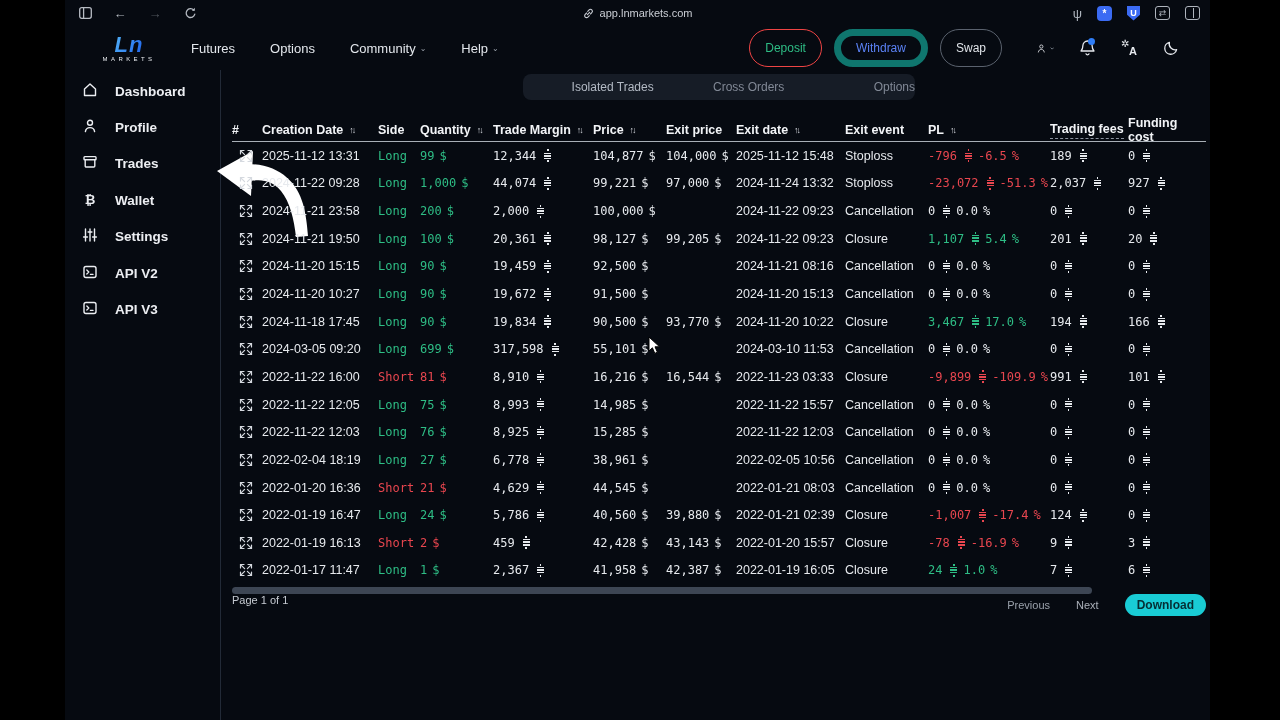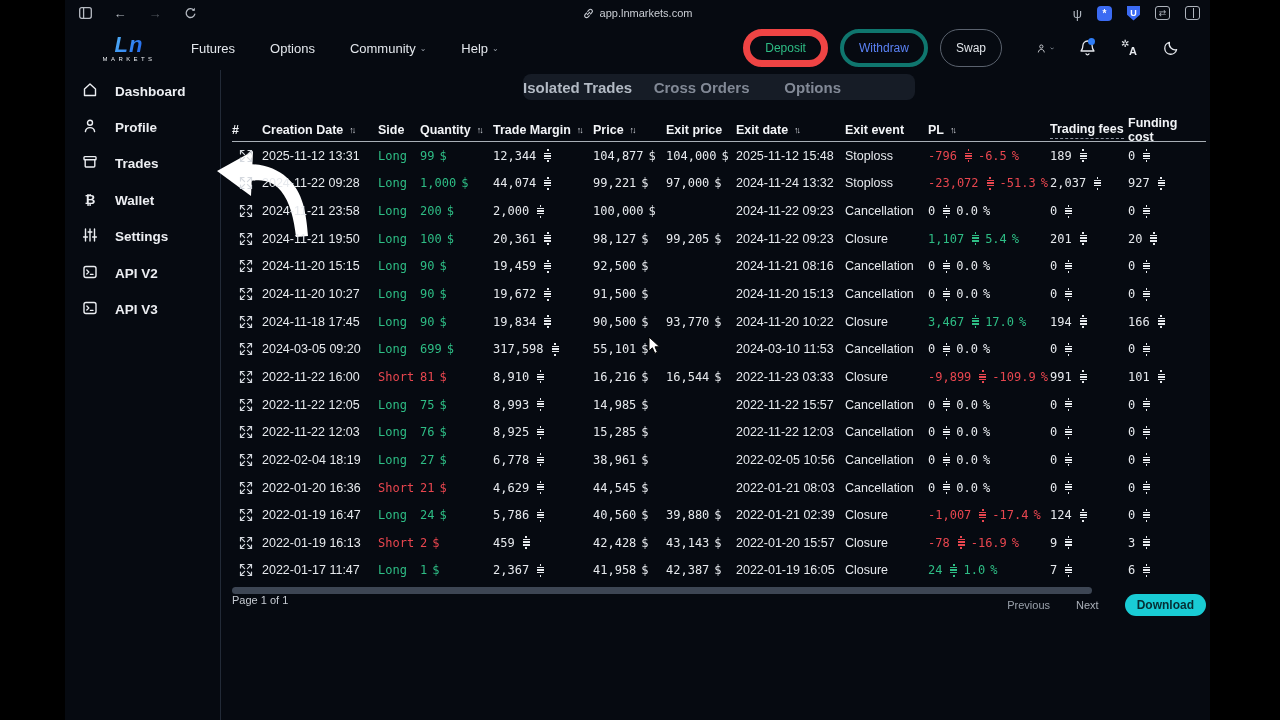--- a/index.html
+++ b/index.html
@@ -32,43 +32,43 @@
   .brand { margin-left:34px; display:flex; flex-direction:column; align-items:center; width:60px; }
   .brand-logo { font-size:22px; font-weight:bold; font-style:italic; line-height:20px;
                 background:linear-gradient(120deg,#51b2f7,#1e63ee);
                 -webkit-background-clip:text; background-clip:text; color:transparent; letter-spacing:1px; }
   .brand-name { font-size:6px; letter-spacing:3.4px; color:#e8ebef; margin-top:1px; }
   .nav { display:flex; gap:35px; margin-left:32px; }
   .nav-item { color:#e3e7ec; font-size:13px; cursor:pointer; display:flex; align-items:center; gap:4px; }
   .nav-car { font-size:8px; color:#9aa1ab; }
   .hactions { margin-left:auto; display:flex; align-items:center; gap:12px; }
   .pill { border-radius:999px; font-size:12px; padding:5px 15px; background:transparent; cursor:pointer; }
-  .pill.deposit { border:7px solid #ef4444; color:#2ebd85; }
-  .pill.withdraw { border:4px solid #0f766e; color:#5b82f5; }
+  .pill.deposit { border:1px solid #ef4444; color:#2ebd85; }
+  .pill.withdraw { border:7px solid #0f766e; color:#5b82f5; }
   .pill.swap { border:1px solid #5a626e; color:#dfe3e8; }
   .hicons { display:flex; align-items:center; gap:24px; margin:0 30px 0 22px; }
   .hicon { position:relative; width:18px; height:18px; display:flex; align-items:center;
            justify-content:center; cursor:pointer; }
   .bell-dot { position:absolute; top:-1px; right:1px; width:7px; height:7px; border-radius:50%; background:#2f7df6; }
   .trans { color:#e6e9ee; font-size:12px; position:relative; width:16px; height:16px; }
   .trans .star { position:absolute; left:0; top:-2px; font-size:10px; }
   .trans .ltr { position:absolute; right:0; bottom:-1px; font-size:11px; font-weight:bold; }
 
   
   .sidebar { position:absolute; left:0; top:70px; bottom:0; width:156px;
              border-right:1px solid #222a37; padding-top:3px; }
   .side-item { height:36.4px; display:flex; align-items:center; gap:17px; padding-left:17px;
                color:#eceef2; font-size:13.5px; font-weight:bold; cursor:pointer; }
   .side-item svg { flex:0 0 16px; }
 
   
   .main { position:absolute; left:167px; top:70px; width:974px; bottom:0; }
   .tabs { margin:4px auto 0; width:392px; height:26px; background:#161c26; border-radius:8px;
           display:flex; align-items:center; }
-  .tab { flex:1; text-align:left; font-size:15px; color:#828996; cursor:pointer;font-weight:bold; }
+  .tab { flex:1; text-align:right; font-size:12px; color:#828996; cursor:pointer; }
   .tab.active { color:#b3bac4; }
 
   .grid-row { display:grid;
     grid-template-columns:30px 116px 42px 73px 100px 73px 70px 109px 83px 122px 78px 76px;
     align-items:center; }
   .thead { margin-top:16px; height:26px; border-bottom:1px solid rgba(198,204,213,.85);
            font-size:12.5px; font-weight:bold; color:#f2f4f7; }
   .th { display:flex; align-items:center; gap:6px; }
   .sorter { font-size:9px; letter-spacing:-2px; color:#d6dae0; cursor:pointer; }
   .th.dotted span.lbl { border-bottom:1px dashed #8b929e; padding-bottom:2px; }

